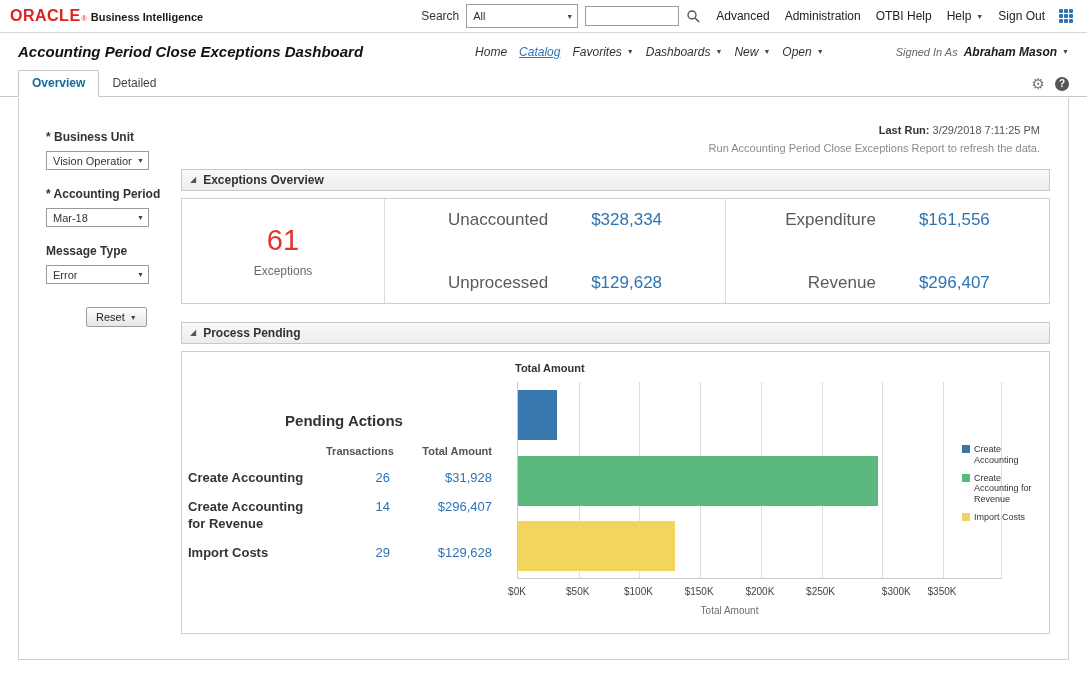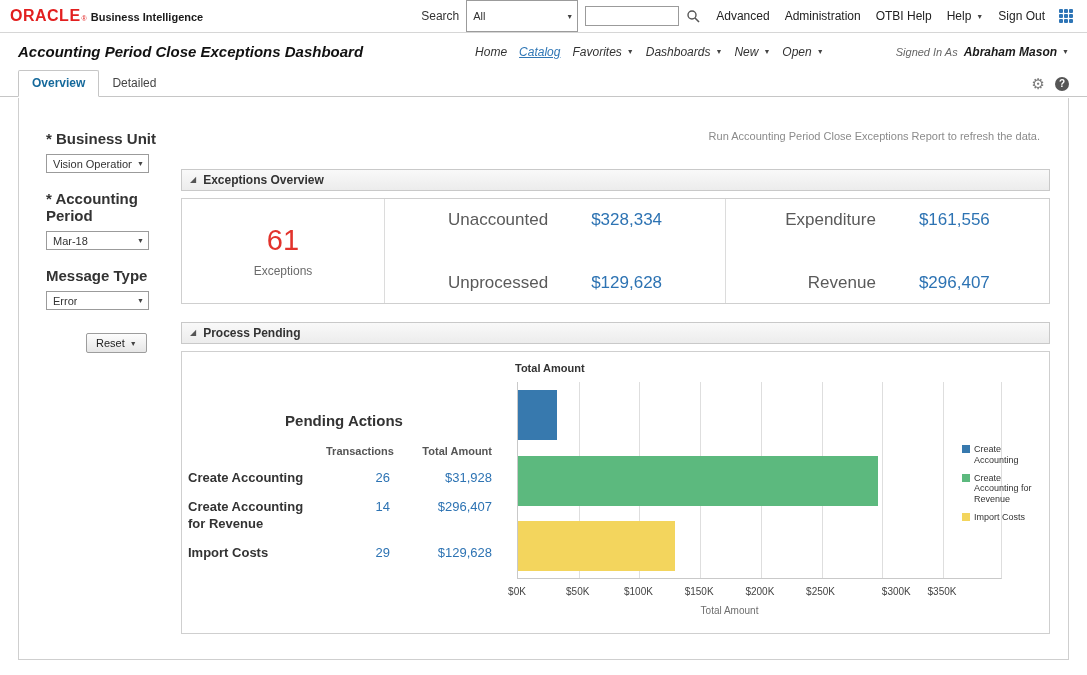--- a/index.html
+++ b/index.html
@@ -13,21 +13,21 @@
   
   .topbar { height:33px; border-bottom:1px solid #d6d6d6; display:flex; align-items:center; padding:0 10px; }
   .brand { display:flex; align-items:baseline; }
   .logo { color:#e21f1f; font-weight:bold; font-size:16px; letter-spacing:.5px; }
   .reg { color:#e21f1f; font-size:7px; margin:0 4px 0 1px; }
   .brand-suffix { font-size:11px; font-weight:bold; color:#1a1a1a; }
   .search-area { margin-left:auto; display:flex; align-items:center; gap:7px; }
   .search-label { font-size:12px; color:#333; }
   .sel { display:inline-flex; align-items:center; justify-content:space-between;
          border:1px solid #9b9b9b; background:#fff; font-size:11px; padding:2px 4px 2px 6px;
-         height:32px; cursor:pointer; }
+         height:24px; cursor:pointer; }
   .search-scope { width:112px; }
   .caret { font-size:7px; color:#444; margin-left:5px; }
   .search-input { width:94px; height:20px; border:1px solid #9b9b9b; font-size:11px; padding:0 4px; }
   .mag { display:inline-flex; cursor:pointer; }
   .top-links { display:flex; align-items:center; gap:15px; margin-left:16px; font-size:12px; color:#222; }
   .top-link { cursor:pointer; white-space:nowrap; display:inline-flex; align-items:center; }
   .dots { display:grid; grid-template-columns:repeat(3,4px); gap:1px; margin:0 4px 0 14px; cursor:pointer; }
   .dots span { width:4px; height:4px; background:#2e75b6; border-radius:1px; }
 
   
@@ -48,21 +48,21 @@
   .tab-icons { margin-left:auto; margin-right:18px; display:flex; align-items:center; gap:10px; padding-bottom:5px; }
   .gear { font-size:15px; color:#7a7a7a; cursor:pointer; line-height:1; }
   .help-circle { width:14px; height:14px; border-radius:50%; background:#565656; color:#fff;
                  font-size:10px; font-weight:bold; display:inline-flex; align-items:center; justify-content:center; cursor:pointer; }
 
   
   .main { position:absolute; left:18px; right:18px; top:98px; height:562px;
           border:1px solid #cfcfcf; border-top:none; background:#fff; }
 
   .filters { position:absolute; left:27px; top:32px; width:135px; }
-  .field-label { font-size:15px; font-weight:bold; color:#333; margin-bottom:7px; }
+  .field-label { font-size:12px; font-weight:bold; color:#333; margin-bottom:7px; }
   .prompt { width:103px; height:19px; margin-bottom:17px; }
   .prompt span:first-child { overflow:hidden; white-space:nowrap; }
   .reset-btn { margin-left:40px; margin-top:6px; background:linear-gradient(#fdfdfd,#e6e6e6);
                border:1px solid #9d9d9d; border-radius:2px; font-size:11px; color:#222;
                padding:3px 9px; display:inline-flex; align-items:center; cursor:pointer;
                font-family:"Liberation Sans","DejaVu Sans",sans-serif; }
 
   .last-run { position:absolute; right:28px; top:26px; text-align:right; font-size:11px; }
   .lr-label { font-weight:bold; color:#333; }
   .lr-value { color:#555; }
@@ -226,20 +226,24 @@
       <span class="caret">▼</span>
     </div>
 
     <button class="reset-btn">
       <span>Reset</span>
       <span class="caret">▼</span>
     </button>
   </div>
 
   <div class="last-run">
+    <div>
+      <span class="lr-label">Last Run:</span>
+      <span class="lr-value">3/29/2018 7:11:25 PM</span>
+    </div>
     <div class="lr-note">Run Accounting Period Close Exceptions Report to refresh the data.</div>
   </div>
 
   <div class="section section-exceptions">
     <div class="sec-header">
       <span class="disclosure">◢</span>
       <span class="sec-title">Exceptions Overview</span>
     </div>
     <div class="sec-body exc-body">
       <div class="exc-col1">

